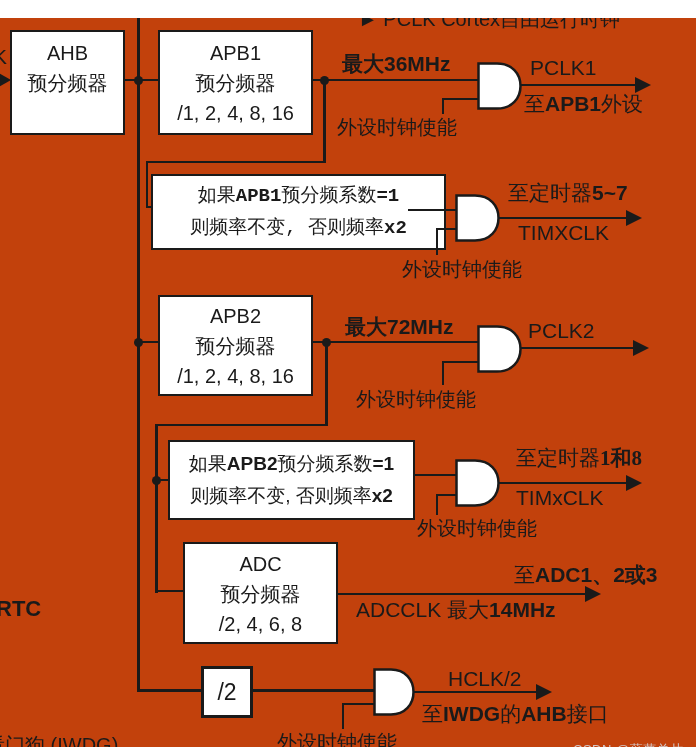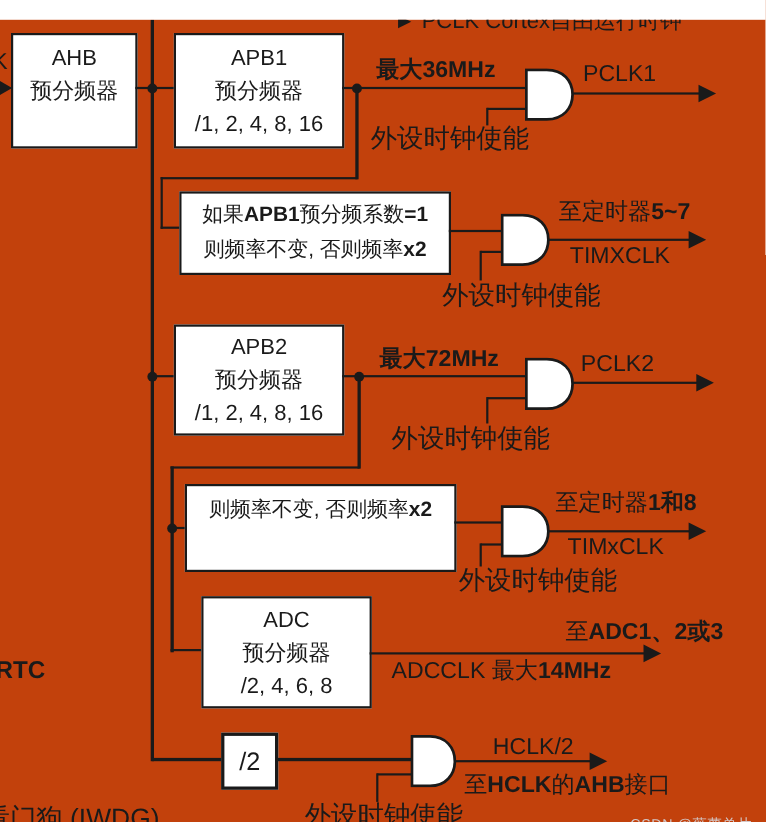--- a/index.html
+++ b/index.html
@@ -10,21 +10,21 @@
   .hl{height:2px;}
   .vl{width:2px;}
   .thick{height:3px;}
   .dot{position:absolute;width:9px;height:9px;background:#1a1a1a;border-radius:50%;}
   .tri{position:absolute;width:0;height:0;border-top:8px solid transparent;
        border-bottom:8px solid transparent;border-left:16px solid #1a1a1a;}
   .box{position:absolute;background:#fff;border:2px solid #1a1a1a;text-align:center;}
   .box .bl{font-size:20px;line-height:30px;white-space:nowrap;}
   .note .bl{font-size:19px;line-height:32px;}
   .lbl{position:absolute;white-space:nowrap;font-size:21px;line-height:24px;}
-  .sm{font-size:24px;}
+  .sm{font-size:20px;}
   .b{font-weight:bold;}
   .gate{position:absolute;}
   .clip{position:absolute;overflow:hidden;}
   .watermark{position:absolute;font-size:13px;letter-spacing:0.5px;}
 </style>
 </head>
 <body>
 
 <div id="canvas">
 
@@ -53,29 +53,30 @@
   <div class="lbl b" style="left:342px;top:34px;">最大36MHz</div>
 
   <div class="gate" style="left:477px;top:44px;">
     <svg width="45" height="48" viewBox="0 0 45 48">
         <path d="M1.5 1.5 H20 C35 1.5 43.5 11.5 43.5 24 C43.5 36.5 35 46.5 20 46.5 H1.5 Z" fill="#fff" stroke="#1a1a1a" stroke-width="2.5"></path>
       </svg>
   </div>
   <div class="hl" style="left:521px;top:66px;width:116px;"></div>
   <div class="tri" style="left:635px;top:59px;"></div>
   <div class="lbl" style="left:530px;top:38px;">PCLK1</div>
+  <div class="lbl" style="left:524px;top:74px;"><span>至</span><span class="b">APB1</span><span>外设</span></div>
   <div class="hl" style="left:443px;top:80px;width:36px;"></div>
   <div class="vl" style="left:442px;top:80px;height:16px;"></div>
   <div class="lbl sm" style="left:337px;top:97px;">外设时钟使能</div>
 
   <div class="vl" style="left:323px;top:62px;width:3px;height:83px;"></div>
   <div class="hl" style="left:146px;top:143px;width:179px;"></div>
   <div class="vl" style="left:146px;top:143px;height:47px;"></div>
   <div class="hl" style="left:146px;top:188px;width:19px;"></div>
-  <div class="box note" style="left:163px;top:156px;width:247px;height:76px;padding-top:4px;">
+  <div class="box note" style="left:151px;top:156px;width:295px;height:76px;padding-top:4px;font-family:Liberation Mono, monospace;">
     <div class="bl"><span>如果</span><span class="b">APB1</span><span>预分频系数</span><span class="b">=1</span></div>
     <div class="bl"><span>则频率不变, 否则频率</span><span class="b">x2</span></div>
   </div>
   <div class="hl" style="left:408px;top:191px;width:49px;"></div>
   <div class="gate" style="left:455px;top:176px;">
     <svg width="45" height="48" viewBox="0 0 45 48">
         <path d="M1.5 1.5 H20 C35 1.5 43.5 11.5 43.5 24 C43.5 36.5 35 46.5 20 46.5 H1.5 Z" fill="#fff" stroke="#1a1a1a" stroke-width="2.5"></path>
       </svg>
   </div>
   <div class="hl" style="left:498px;top:199px;width:130px;"></div>
@@ -107,31 +108,32 @@
   <div class="hl" style="left:443px;top:343px;width:36px;"></div>
   <div class="vl" style="left:442px;top:343px;height:24px;"></div>
   <div class="lbl sm" style="left:356px;top:369px;">外设时钟使能</div>
 
   <div class="vl" style="left:325px;top:324px;width:3px;height:84px;"></div>
   <div class="hl" style="left:155px;top:406px;width:172px;"></div>
   <div class="vl" style="left:155px;top:406px;width:3px;height:169px;"></div>
   <div class="dot" style="left:152px;top:458px;"></div>
   <div class="hl" style="left:155px;top:461px;width:15px;"></div>
   <div class="box note" style="left:168px;top:422px;width:247px;height:80px;padding-top:6px;">
+    <div class="bl"><span>如果</span><span class="b">APB2</span><span>预分频系数</span><span class="b">=1</span></div>
     <div class="bl"><span>则频率不变, 否则频率</span><span class="b">x2</span></div>
   </div>
   <div class="hl" style="left:413px;top:456px;width:44px;"></div>
   <div class="gate" style="left:455px;top:441px;">
     <svg width="45" height="48" viewBox="0 0 45 48">
         <path d="M1.5 1.5 H20 C35 1.5 43.5 11.5 43.5 24 C43.5 36.5 35 46.5 20 46.5 H1.5 Z" fill="#fff" stroke="#1a1a1a" stroke-width="2.5"></path>
       </svg>
   </div>
   <div class="hl" style="left:498px;top:464px;width:130px;"></div>
   <div class="tri" style="left:626px;top:457px;"></div>
-  <div class="lbl" style="left:505px;top:428px;"><span>至定时器</span><span class="b">1和8</span></div>
+  <div class="lbl" style="left:516px;top:428px;font-family:Liberation Serif, serif;"><span>至定时器</span><span class="b">1和8</span></div>
   <div class="lbl" style="left:516px;top:468px;">TIMxCLK</div>
   <div class="hl" style="left:437px;top:476px;width:20px;"></div>
   <div class="vl" style="left:436px;top:476px;height:21px;"></div>
   <div class="lbl sm" style="left:417px;top:498px;">外设时钟使能</div>
 
   <div class="hl" style="left:155px;top:572px;width:30px;"></div>
   <div class="box" style="left:183px;top:524px;width:155px;height:102px;padding-top:5px;">
     <div class="bl">ADC</div>
     <div class="bl">预分频器</div>
     <div class="bl">/2, 4, 6, 8</div>
@@ -148,21 +150,21 @@
   </div>
   <div class="hl thick" style="left:251px;top:671px;width:124px;"></div>
   <div class="gate" style="left:373px;top:650px;">
     <svg width="42" height="48" viewBox="0 0 42 48">
         <path d="M1.5 1.5 H18 C32 1.5 40.5 11.5 40.5 24 C40.5 36.5 32 46.5 18 46.5 H1.5 Z" fill="#fff" stroke="#1a1a1a" stroke-width="2.5"></path>
       </svg>
   </div>
   <div class="hl" style="left:413px;top:673px;width:127px;"></div>
   <div class="tri" style="left:536px;top:666px;"></div>
   <div class="lbl" style="left:448px;top:649px;">HCLK/2</div>
-  <div class="lbl" style="left:422px;top:684px;"><span>至</span><span class="b">HCLK</span><span>的</span><span class="b">AHB</span><span>接口</span></div>
+  <div class="lbl" style="left:422px;top:684px;"><span>至</span><span class="b">IWDG</span><span>的</span><span class="b">AHB</span><span>接口</span></div>
   <div class="hl" style="left:343px;top:685px;width:32px;"></div>
   <div class="vl" style="left:342px;top:685px;height:26px;"></div>
   <div class="lbl sm" style="left:277px;top:712px;">外设时钟使能</div>
 
   <div class="lbl sm" style="left:-15px;top:715px;">看门狗  (IWDG)</div>
 
   <div class="watermark" style="left:573px;top:723px;color:#d3c7c7;">CSDN @薇萝单片机</div>
 
 </div>
 

